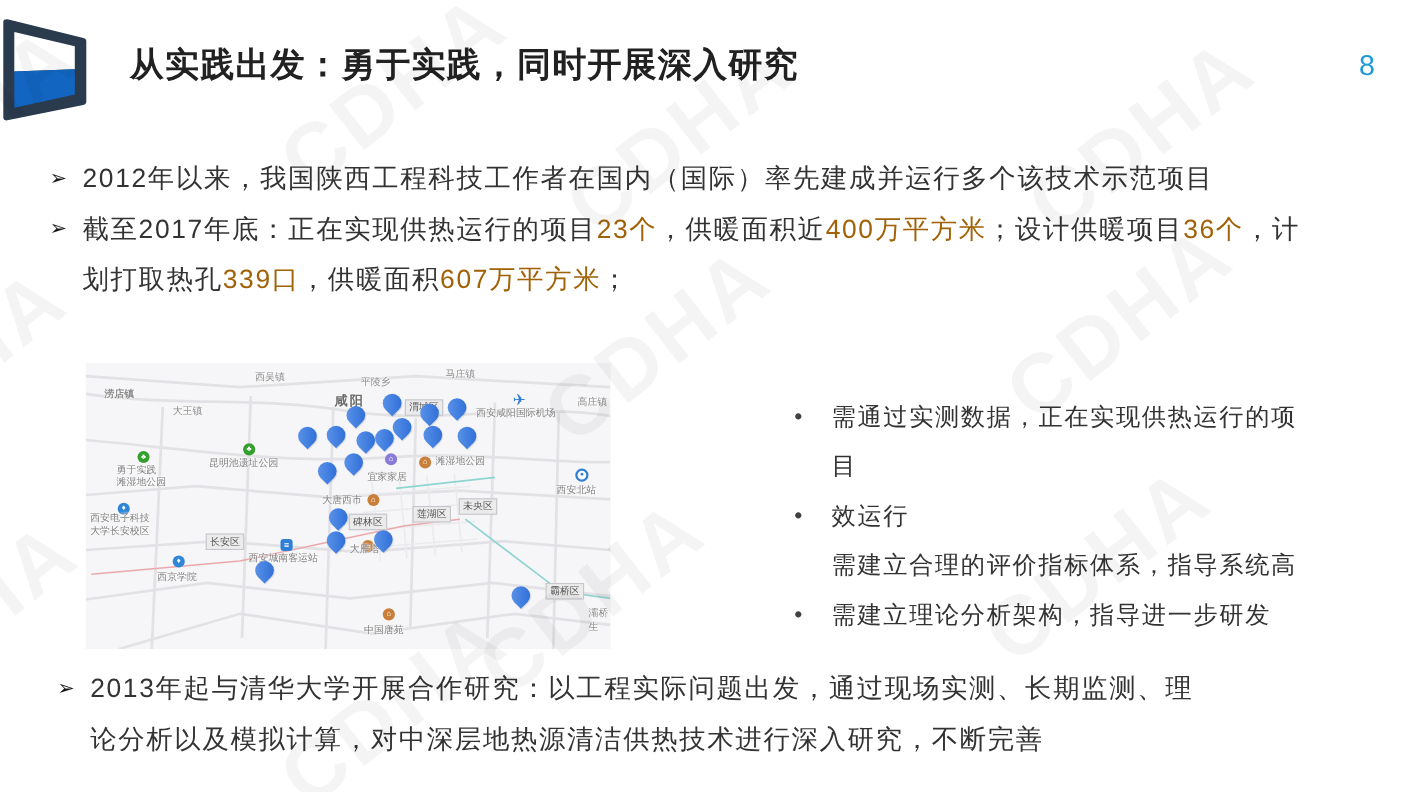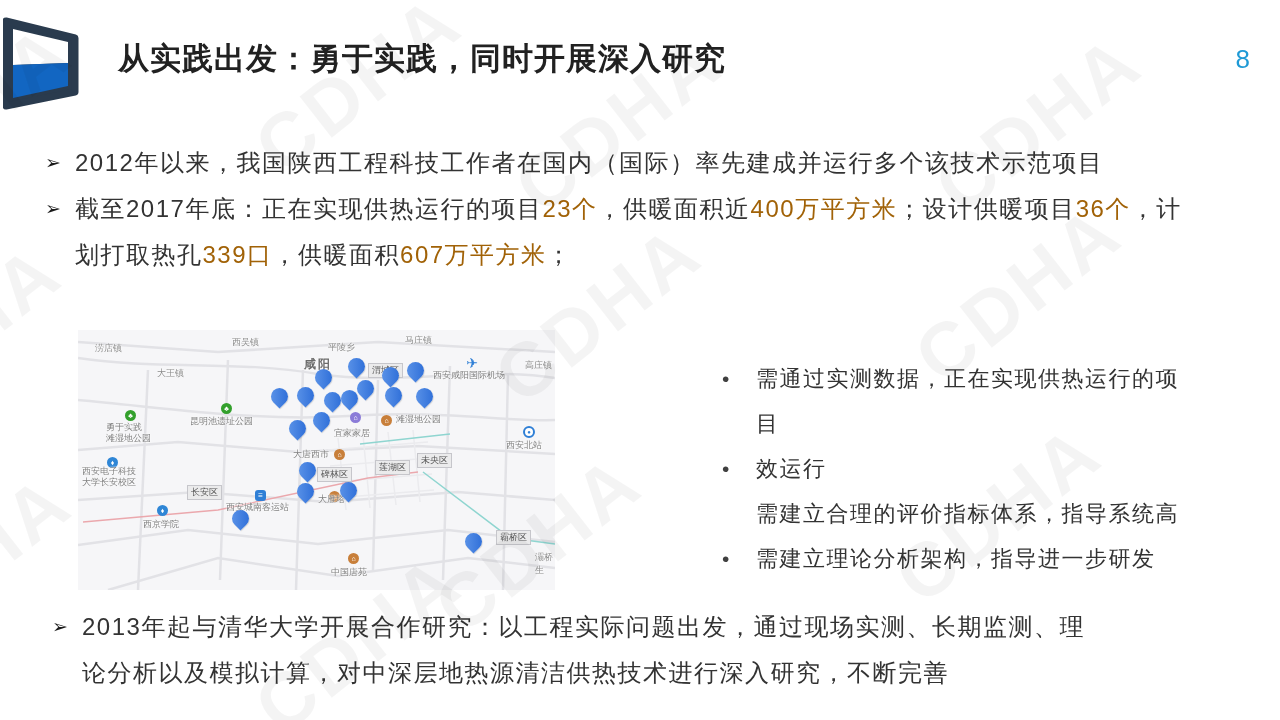--- a/index.html
+++ b/index.html
@@ -120,21 +120,21 @@
         <path d="M260,108 L268,180"></path>
           <path d="M285,105 L292,178"></path>
           <path d="M310,102 L318,175"></path>
           <path d="M335,100 L342,172"></path>
       </g>
       <path d="M5,192 L140,180 L290,148 L340,142" fill="none" stroke="#eba8ad" stroke-width="1.5"></path>
       <path d="M282,114 L372,104 M345,142 L432,208 L477,214" fill="none" stroke="#8fd5d0" stroke-width="1.5"></path>
     </svg>
     <div id="map-overlay">
         <div class="mlabel city" style="left: 226px; top: 26px; position: absolute;">咸阳</div>
-        <div class="mlabel town" style="left: 17px; top: 12px; position: absolute;">涝店镇</div>
+        <div class="mlabel town" style="left: 17px; top: 22px; position: absolute; font-weight: bold;">涝店镇</div>
         <div class="mlabel town" style="left: 79px; top: 37px; position: absolute;">大王镇</div>
         <div class="mlabel town" style="left: 154px; top: 6px; position: absolute;">西吴镇</div>
         <div class="mlabel town" style="left: 250px; top: 11px; position: absolute;">平陵乡</div>
         <div class="mlabel town" style="left: 327px; top: 4px; position: absolute;">马庄镇</div>
         <div class="mlabel town" style="left: 447px; top: 29px; position: absolute;">高庄镇</div>
         <div class="mlabel town" style="left: 457px; top: 221px; position: absolute;">灞桥生</div>
         <div class="mlabel district" style="left: 290px; top: 33px; position: absolute;">渭城区</div>
         <div class="mlabel district" style="left: 339px; top: 123px; position: absolute;">未央区</div>
         <div class="mlabel district" style="left: 297px; top: 130px; position: absolute;">莲湖区</div>
         <div class="mlabel district" style="left: 239px; top: 137px; position: absolute;">碑林区</div>

